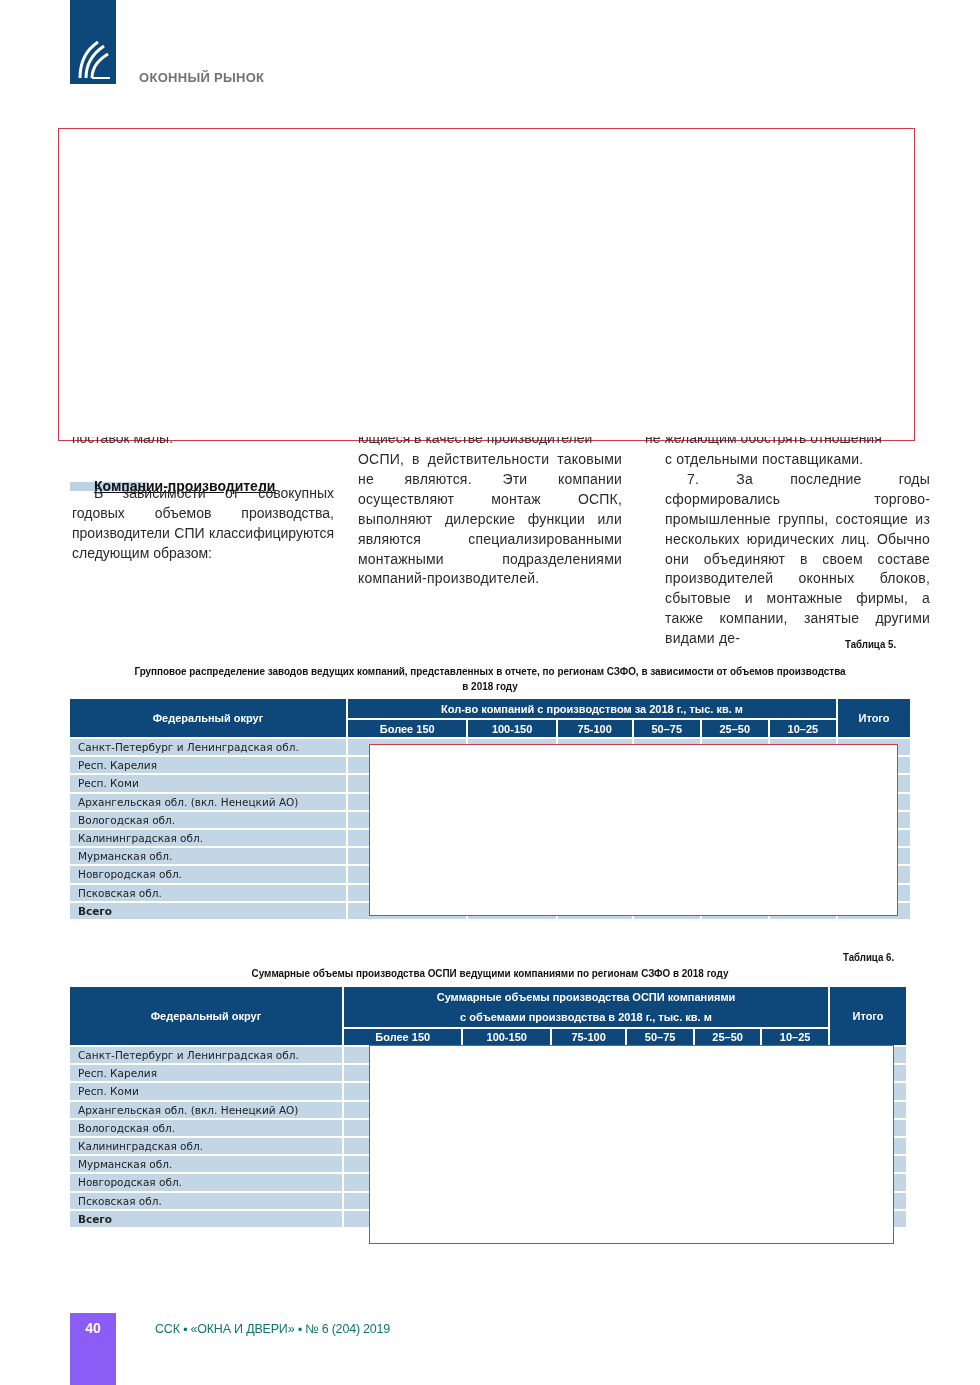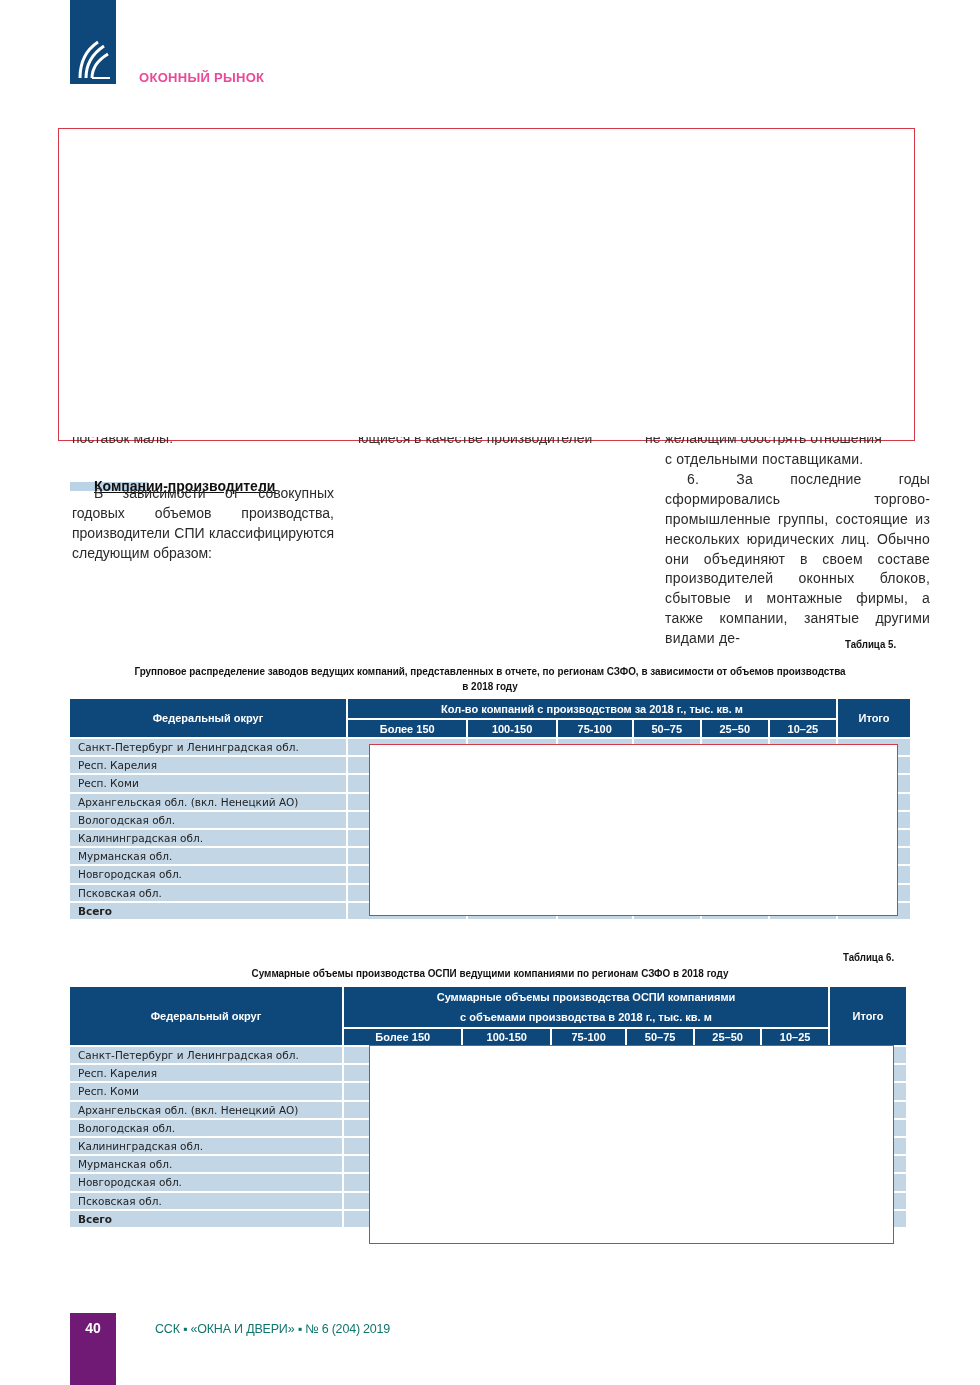--- a/index.html
+++ b/index.html
@@ -1,21 +1,21 @@
 <!DOCTYPE html>
 <html><head>
   <meta charset="utf-8">
   <style>
     * { box-sizing: border-box; margin: 0; padding: 0; }
     html, body { width: 980px; height: 1385px; background: #ffffff; overflow: hidden; }
     body { position: relative; font-family: "Liberation Sans", sans-serif; color: #1a1a1a; }
 
     .logo-bar { position: absolute; left: 70px; top: 0; width: 46px; height: 84px; background: #0e477a; }
     .logo-bar svg { position: absolute; left: 6px; top: 40px; }
-    .section-title { position: absolute; left: 139px; top: 70px; font-size: 13px; font-weight: bold; color: #ec4899; letter-spacing: 0.3px; }
+    .section-title { position: absolute; left: 139px; top: 70px; font-size: 13px; font-weight: bold; color: #737373; letter-spacing: 0.3px; }
 
     .redact { position: absolute; background: #ffffff; border: 1.5px solid #d23a4a; }
 
     .cut-line { position: absolute; font-size: 14px; color: #333; line-height: 14px; height: 8px; overflow: hidden; top: 437px; }
     .cut-line span { display: block; margin-top: -6px; }
 
     .col { position: absolute; font-size: 14px; line-height: 19.9px; color: #2a2a2a; }
     .col p { text-align: justify; }
     .col .indent { text-indent: 22px; }
     .col1 { left: 72px; width: 262px; }
@@ -31,21 +31,21 @@
 
     .tbl-label { position: absolute; font-size: 11px; font-weight: bold; color: #111; font-family: "Liberation Sans", sans-serif; transform: scaleX(0.88); transform-origin: right center; }
     .tbl-title { position: absolute; left: 70px; width: 840px; text-align: center; font-size: 11px; font-weight: bold; color: #111; line-height: 15px; transform: scaleX(0.9); transform-origin: center; }
 
     table.data { position: absolute; border-collapse: separate; border-spacing: 2px 2px; font-size: 11px; }
     table.data th { background: #0e477a; color: #ffffff; font-weight: bold; text-align: center; padding: 0; font-size: 11px; }
     table.data td { background: #c3d6e6; height: 16.2px; padding: 0 0 0 8px; color: #222; white-space: nowrap; font-family: "DejaVu Sans", sans-serif; font-size: 10.5px; }
     table.data td.num { padding: 0; text-align: center; }
     table.data tr.total td.region { font-weight: bold; }
 
-    .footer-bar { position: absolute; left: 70px; top: 1313px; width: 46px; height: 72px; background: #701a75; }
+    .footer-bar { position: absolute; left: 70px; top: 1313px; width: 46px; height: 72px; background: #8b5cf6; }
     .footer-bar span { position: absolute; left: 0; width: 46px; top: 7px; text-align: center; color: #fff; font-size: 14px; font-weight: bold; }
     .footer-text { position: absolute; left: 155px; top: 1322px; font-size: 12.5px; color: #0f766e; letter-spacing: -0.2px; }
   </style>
 </head>
 <body>
 
 <div class="logo-bar">
   <svg width="36" height="40" viewBox="0 0 36 40">
     <path d="M4 38 C4 22 10 10 22 2" stroke="#fff" stroke-width="3" fill="none"></path>
     <path d="M10 38 C10 24 16 14 28 6" stroke="#fff" stroke-width="3" fill="none"></path>
@@ -69,25 +69,26 @@
 
 <div class="subhead">
   <div class="bar"></div>
   <div class="txt">Компании-производители</div>
 </div>
 <div class="col col1 col1-body">
   <p class="indent">В зависимости от совокупных годовых объемов производства, производители СПИ классифицируются следующим образом:</p>
 </div>
 
 <div class="col col2">
+  <p>ОСПИ, в действительности таковыми не являются. Эти компании осуществляют монтаж ОСПК, выполняют дилерские функции или являются специализированными монтажными подразделениями компаний-производителей.</p>
 </div>
 
 <div class="col col3">
   <p>с отдельными поставщиками.</p>
-  <p class="indent">6. За последние годы сформировались торгово-промышленные группы, состоящие из нескольких юридических лиц. Обычно они объединяют в своем составе производителей оконных блоков, сбытовые и монтажные фирмы, а также компании, занятые другими видами де-</p>
+  <p class="indent">7. За последние годы сформировались торгово-промышленные группы, состоящие из нескольких юридических лиц. Обычно они объединяют в своем составе производителей оконных блоков, сбытовые и монтажные фирмы, а также компании, занятые другими видами де-</p>
 </div>
 
 <div class="tbl-label" style="right:84px; top:638px;">Таблица 5.</div>
 <div class="tbl-title" style="top:664px;">
   <div>Групповое распределение заводов ведущих компаний, представленных в отчете, по регионам СЗФО, в зависимости от объемов производства</div>
   <div>в 2018 году</div>
 </div>
 <table class="data" id="t5" style="left:68px; top:697px; width:844px;">
   <thead>
     <tr style="height:19px;">

